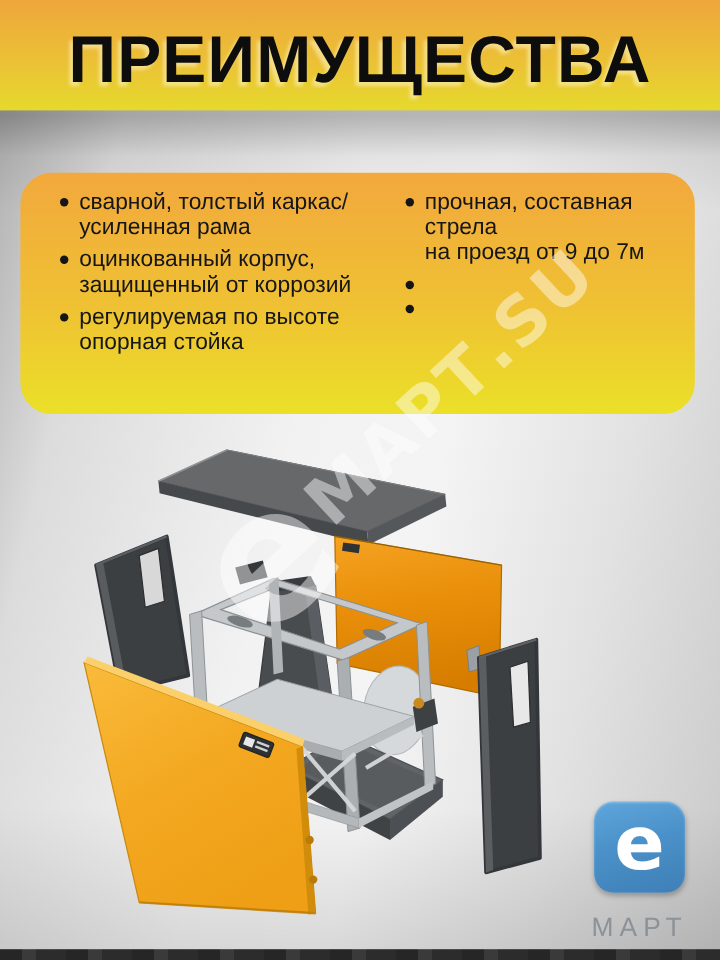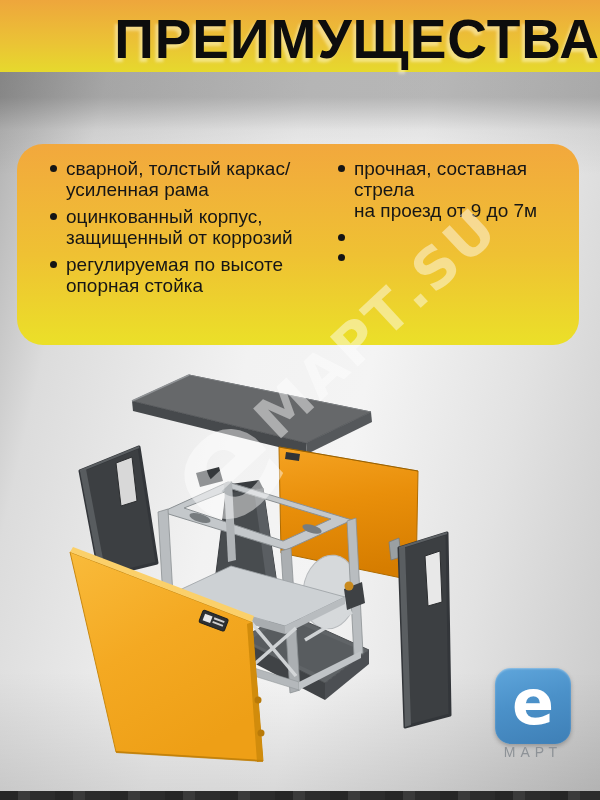--- a/index.html
+++ b/index.html
@@ -6,23 +6,23 @@
   .poster{
     position:relative;width:600px;height:800px;overflow:hidden;
     font-family:"Liberation Sans",sans-serif;
     background-image:
       linear-gradient(180deg, rgba(0,0,0,0) 84%, rgba(0,0,0,0.12) 100%),
       linear-gradient(180deg, rgba(40,40,40,0.30) 97px, rgba(90,90,90,0.10) 130px, rgba(255,255,255,0) 175px),
       linear-gradient(103deg, #a7a7a7 0%, #dcdcdc 16%, #f2f2f2 42%, #f4f4f4 58%, #e2e2e2 78%, #c9c9c9 100%);
   }
   
   .header{
-    position:absolute;left:0;top:0;width:600px;height:72px;
+    position:absolute;left:0;top:0;width:600px;height:92px;
     background:linear-gradient(180deg,#eea63c 0%,#ebc335 60%,#e6d92d 100%);
-    display:flex;align-items:center;justify-content:flex-end;z-index:2;
+    display:flex;align-items:center;justify-content:center;z-index:2;
   }
   .header h1{
     margin:0;padding-top:6px;
     font-size:55px;font-weight:bold;letter-spacing:1px;color:#0d0d0d;
     text-shadow:-3px 4px 3px rgba(253,246,200,0.55);
   }
   
   .card{
     position:absolute;left:17px;top:144px;width:562px;height:201px;
     border-radius:26px;z-index:2;box-sizing:border-box;
@@ -48,21 +48,21 @@
   
   .logo{position:absolute;left:483px;top:668px;width:100px;text-align:center;z-index:5;}
   .logo-box{
     width:76px;height:76px;margin:0 auto;border-radius:16px;
     background:linear-gradient(165deg,#5fa6dc 0%,#4b91c9 45%,#3e7fb6 100%);
     box-shadow:0 2px 4px rgba(0,0,0,0.25), inset 0 1px 2px rgba(255,255,255,0.35);
     display:flex;align-items:center;justify-content:center;
   }
   .logo-e{color:#ffffff;font-size:62px;font-weight:bold;line-height:1;
     font-family:"DejaVu Sans",sans-serif;transform:translateY(-3px);}
-  .logo-caption{margin-top:0;font-size:14px;letter-spacing:5px;color:#8d9297;}
+  .logo-caption{margin-top:16px;font-size:22px;letter-spacing:5px;color:#8d9297;}
   
   .bottom-strip{
     position:absolute;left:0;bottom:0;width:600px;height:9px;z-index:6;
     background:repeating-linear-gradient(90deg,#262626 0 18px,#3a3a3a 18px 30px,#2c2c2c 30px 55px);
   }
 </style>
 </head>
 <body>
 
 <div class="poster">

